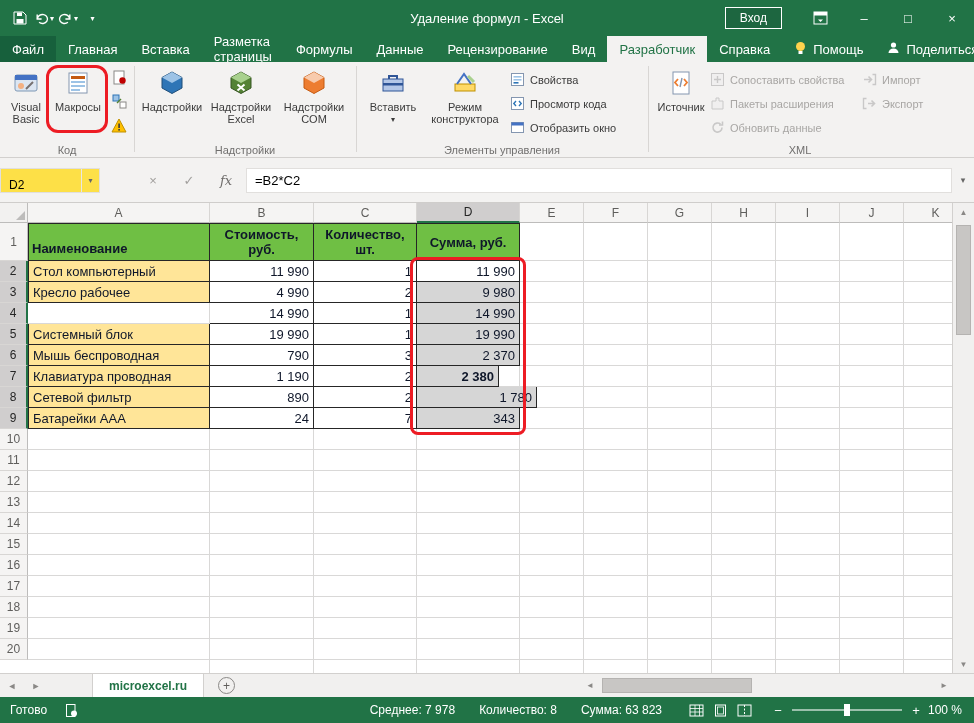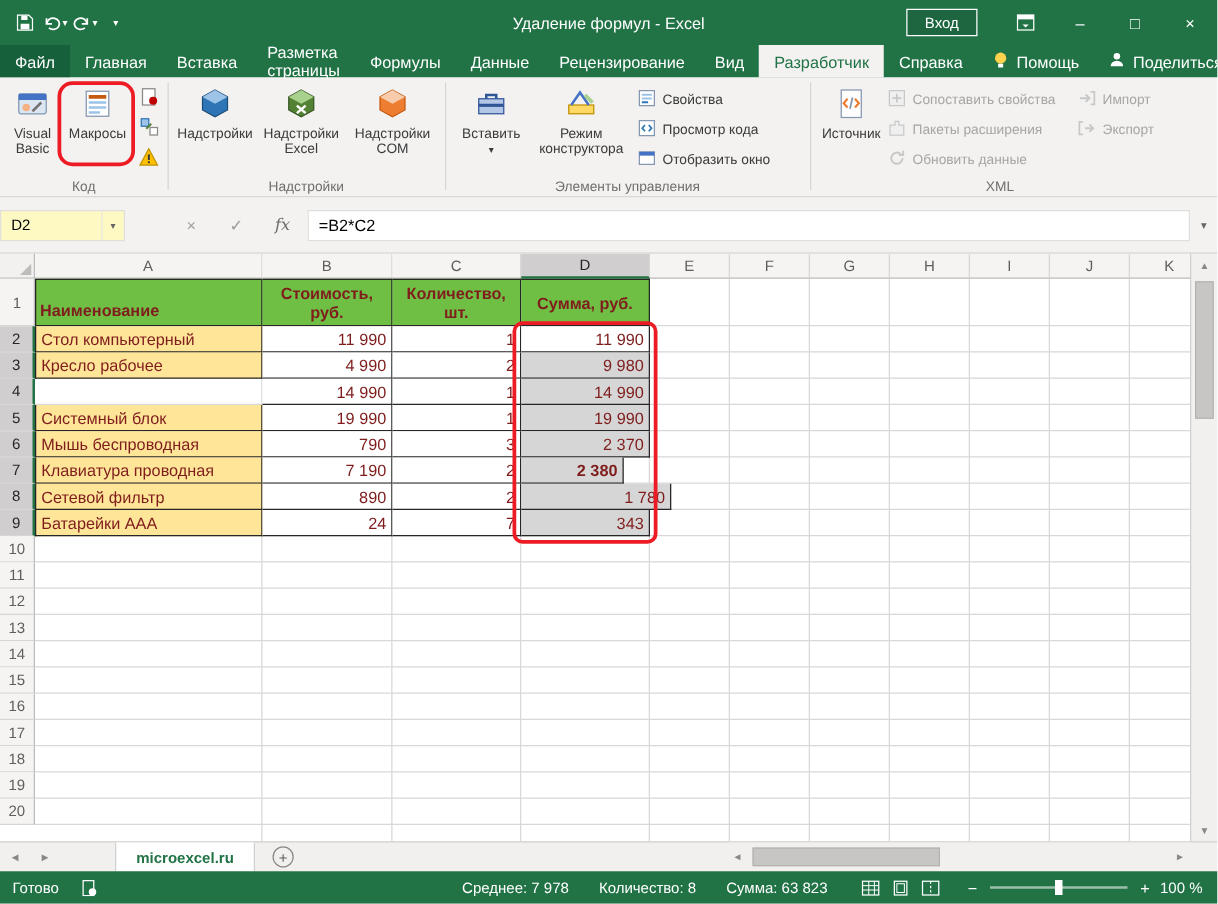--- a/index.html
+++ b/index.html
@@ -41,43 +41,43 @@
   .caret{font-size:8px;color:#3b3b3b;margin-top:1px}
   .stackbtn{position:absolute;height:20px;display:flex;align-items:center;gap:5px;font-size:11px;color:#3b3b3b;white-space:nowrap}
   .stackbtn.gray{color:#a8a6a4}
   .stackbtn.gray svg{opacity:.5}
   .smicon{position:absolute;width:18px;height:18px;display:flex;align-items:center;justify-content:center}
   .glabel{position:absolute;bottom:1px;font-size:11px;color:#706f6e;text-align:center}
 
   
   .fbar{position:absolute;top:158px;left:0;width:974px;height:45px;background:#f3f2f1;
         display:flex;align-items:center;border-bottom:1px solid #cfcdcb}
-  .namebox{width:100px;height:25px;background:#fef9c3;border:1px solid #e1dfdd;display:flex;
-           align-items:center;font-size:12px;padding-left:8px;color:#000}
+  .namebox{width:100px;height:25px;background:#fde047;border:1px solid #e1dfdd;display:flex;
+           align-items:flex-end;font-size:12px;padding-left:8px;color:#000}
   .nbcaret{margin-left:auto;width:18px;height:100%;display:flex;align-items:center;justify-content:center;
            color:#666;font-size:8px;border-left:1px solid #e8e6e4}
   .fbicons{display:flex;align-items:center;margin-left:42px;width:96px;justify-content:space-between}
   .fbx{color:#a19f9d;font-size:13px;width:22px;text-align:center}
   .fbfx{font-family:"DejaVu Serif",serif;font-style:italic;color:#6f6d6b;font-size:13px;width:24px;text-align:center}
   .fformula{flex:1;height:25px;background:#fff;border:1px solid #e1dfdd;display:flex;align-items:center;
             padding-left:8px;font-size:13px;color:#000;margin-left:8px}
   .fbexpand{width:22px;text-align:center;color:#666;font-size:9px}
 
   
   .sheet{position:absolute;top:203px;left:0;width:952px;height:470px;background:#fff;overflow:hidden}
   .gcell{position:absolute;font-size:12px;display:flex;align-items:center;justify-content:center}
   .corner{background:#f2f1f0;border-right:1px solid #bdbcbb;border-bottom:1px solid #bdbcbb}
   .corner::after{content:'';position:absolute;right:2px;bottom:2px;border-left:9px solid transparent;
                  border-bottom:9px solid #bdbcbb}
   .colhdr{background:#f5f4f3;border-right:1px solid #d8d6d4;border-bottom:1px solid #bdbcbb;color:#5f5e5c}
   .colhdr.sel{background:#d0cece;color:#262626;border-bottom:2px solid var(--green)}
   .rowhdr{background:#f5f4f3;border-right:1px solid #bdbcbb;border-bottom:1px solid #d8d6d4;color:#5f5e5c}
   .rowhdr.sel{background:#d0cece;color:#262626;border-right:2px solid var(--green)}
   .gl-v,.gl-h{position:absolute;background:#d9d8d7}
-  .tc{position:absolute;display:flex;font-size:13px;color:#7f1d1d;background:#fff;
+  .tc{position:absolute;display:flex;font-size:13px;color:#0f172a;background:#fff;
       border-right:1px solid #262626;border-bottom:1px solid #262626;align-items:center}
   .tc.bt{border-top:1px solid #262626}
   .tc.bl{border-left:1px solid #262626}
   .tc.hdr{background:var(--hgreen);font-weight:bold;justify-content:center;text-align:center;line-height:15px;padding:1px}
   .tc.hdrA{align-items:flex-end;justify-content:flex-start;text-align:left;padding:2px 3px 4px 3px}
   .tc.ca{background:var(--cola);justify-content:flex-start;padding-left:4px}
   .tc.num{justify-content:flex-end;padding-right:4px}
   .tc.selcell{background:var(--selg)}
   .tc.activecell{background:#fff}
 
@@ -459,21 +459,21 @@
       <div class="tc num selcell" style="left: 417px; top: 100px; width: 103px; height: 21px;">14 990</div>
       <div class="tc ca bl" style="left: 28px; top: 121px; width: 182px; height: 21px;">Системный блок</div>
       <div class="tc num" style="left: 210px; top: 121px; width: 104px; height: 21px;">19 990</div>
       <div class="tc num" style="left: 314px; top: 121px; width: 103px; height: 21px;">1</div>
       <div class="tc num selcell" style="left: 417px; top: 121px; width: 103px; height: 21px;">19 990</div>
       <div class="tc ca bl" style="left: 28px; top: 142px; width: 182px; height: 21px;">Мышь беспроводная</div>
       <div class="tc num" style="left: 210px; top: 142px; width: 104px; height: 21px;">790</div>
       <div class="tc num" style="left: 314px; top: 142px; width: 103px; height: 21px;">3</div>
       <div class="tc num selcell" style="left: 417px; top: 142px; width: 103px; height: 21px;">2 370</div>
       <div class="tc ca bl" style="left: 28px; top: 163px; width: 182px; height: 21px;">Клавиатура проводная</div>
-      <div class="tc num" style="left: 210px; top: 163px; width: 104px; height: 21px;">7 190</div>
+      <div class="tc num" style="left: 210px; top: 163px; width: 104px; height: 21px;">1 190</div>
       <div class="tc num" style="left: 314px; top: 163px; width: 103px; height: 21px;">2</div>
       <div class="tc num selcell" style="left: 417px; top: 163px; width: 82px; height: 21px; font-weight: bold;">2 380</div>
       <div class="tc ca bl" style="left: 28px; top: 184px; width: 182px; height: 21px;">Сетевой фильтр</div>
       <div class="tc num" style="left: 210px; top: 184px; width: 104px; height: 21px;">890</div>
       <div class="tc num" style="left: 314px; top: 184px; width: 103px; height: 21px;">2</div>
       <div class="tc num selcell" style="left: 417px; top: 184px; width: 120px; height: 21px;">1 780</div>
       <div class="tc ca bl" style="left: 28px; top: 205px; width: 182px; height: 21px;">Батарейки AAA</div>
       <div class="tc num" style="left: 210px; top: 205px; width: 104px; height: 21px;">24</div>
       <div class="tc num" style="left: 314px; top: 205px; width: 103px; height: 21px;">7</div>
       <div class="tc num selcell" style="left: 417px; top: 205px; width: 103px; height: 21px;">343</div>

